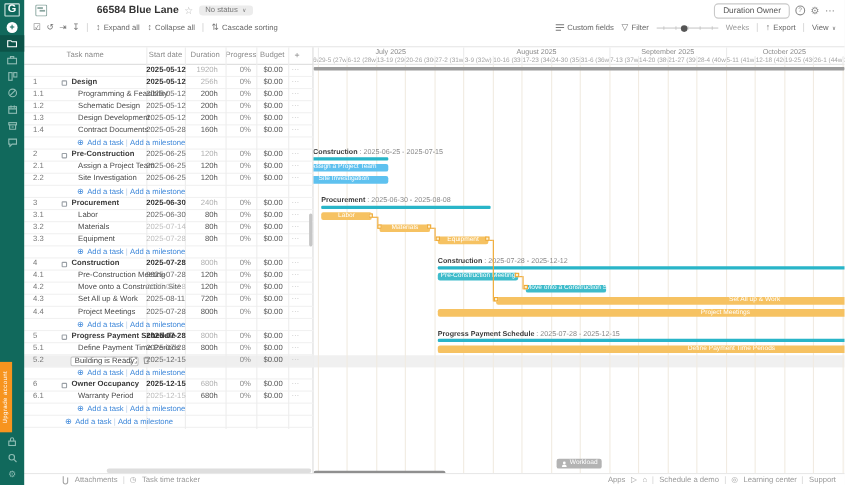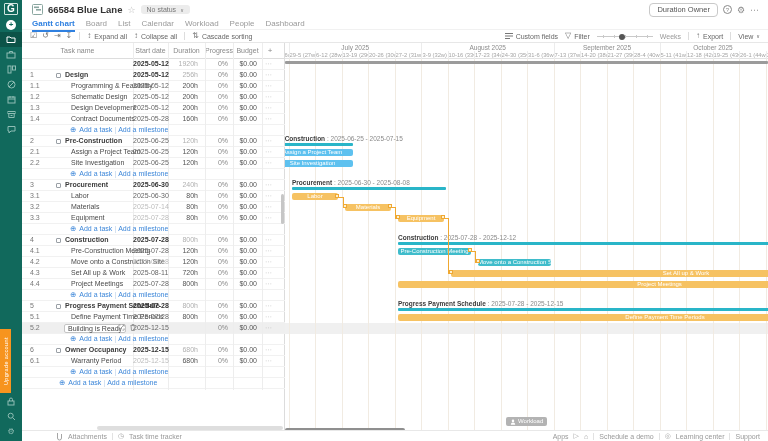--- a/index.html
+++ b/index.html
@@ -12,21 +12,21 @@
   .sb-plus{width:22px;height:15px;display:flex;align-items:center;justify-content:center;}
   .sb-plus i{width:10px;height:10px;border-radius:50%;background:#fff;color:#11695c;font-style:normal;font-size:8px;line-height:10px;text-align:center;font-weight:bold;}
   .sb-ic{width:22px;height:15px;display:flex;align-items:center;justify-content:center;color:#8fbdb4;}
   .sb-ic.active{background:#0c5348;color:#fff;}
   .sb-ic svg{display:block;}
   .sb-bottom{position:absolute;bottom:2px;left:0;width:22px;}
   .upgrade{position:absolute;left:0;top:329px;width:11px;height:64px;background:#f7941e;color:#fff;display:flex;align-items:center;justify-content:center;writing-mode:vertical-rl;transform:rotate(180deg);font-size:5.5px;letter-spacing:.4px;z-index:31;}
   
   .main{position:absolute;left:22px;top:0;width:746px;height:441px;background:#fff;}
   .topbar{height:19px;display:flex;align-items:center;padding:0 8px 0 10px;gap:5px;font-size:10px;color:#333;}
-  .proj-title{font-weight:bold;font-size:9.5px;}
+  .proj-title{font-weight:bold;font-size:9.5px;margin-left:40px;}
   .star{color:#b5b5b5;font-size:9px;}
   .status-pill{background:#ececec;color:#777;font-size:7px;border-radius:3px;padding:1px 6px;display:flex;gap:4px;align-items:center;}
   .tb-spacer{flex:1;}
   .owner-btn{border:1px solid #c9c9c9;border-radius:4px;font-size:7.5px;color:#555;padding:1.5px 7px;background:#fff;}
   .help-circ{width:9px;height:9px;border:1px solid #8a8a8a;border-radius:50%;color:#8a8a8a;font-size:6px;display:flex;align-items:center;justify-content:center;}
   .gear{color:#8a8a8a;font-size:9px;}
   .dots-h{color:#8a8a8a;font-size:9px;letter-spacing:1px;}
   .tabs{height:11px;display:flex;align-items:flex-start;gap:11px;padding:0 10px;font-size:8px;color:#9a9a9a;border-bottom:1px solid #f1f1f1;}
   .tab{padding-bottom:2px;}
   .tab.active{color:#2f80e0;font-weight:bold;border-bottom:2px solid #2f80e0;}
@@ -171,29 +171,20 @@
           <span>No status</span>
           <span style="font-size:5px">∨</span>
         </span>
       <span class="tb-spacer"></span>
       <button class="owner-btn">Duration Owner</button>
       <span class="help-circ">?</span>
       <span class="gear">⚙</span>
       <span class="dots-h">⋯</span>
     </header>
 
-    <nav class="tabs" id="tabs">
-        <div class="tab active">Gantt chart</div>
-        <div class="tab">Board</div>
-        <div class="tab">List</div>
-        <div class="tab">Calendar</div>
-        <div class="tab">Workload</div>
-        <div class="tab">People</div>
-        <div class="tab">Dashboard</div>
-      </nav>
 
     <div class="toolbar">
       <span id="tb-left-icons" style="display:flex;gap:5px;">
           <span class="ic">☑</span>
           <span class="ic">↺</span>
           <span class="ic">⇥</span>
           <span class="ic">↧</span>
         </span>
       <span class="tsep"></span>
       <span class="tool-item">

